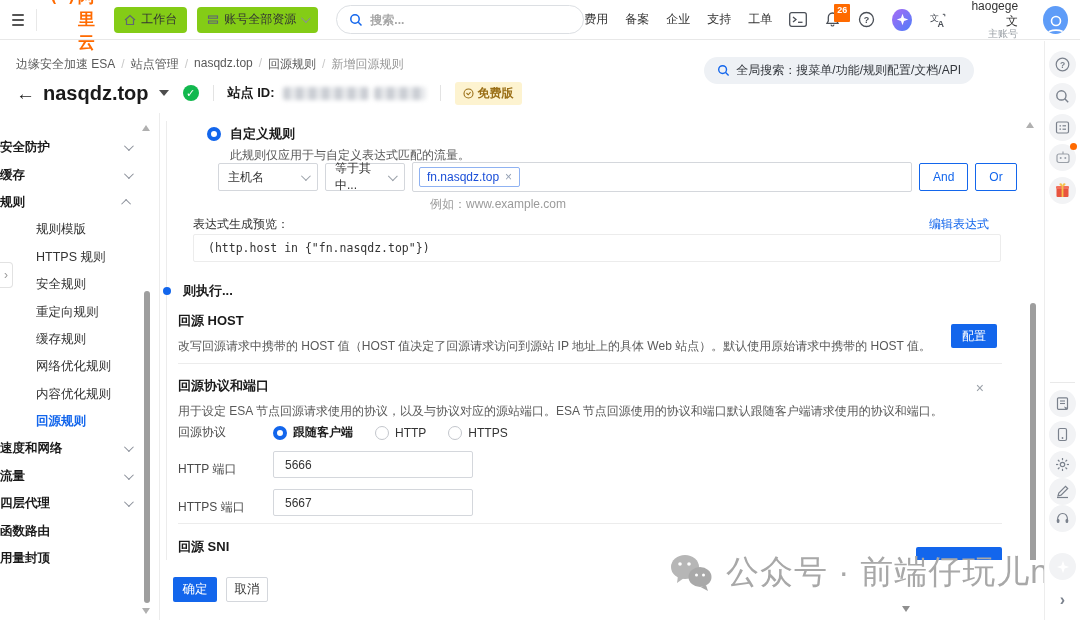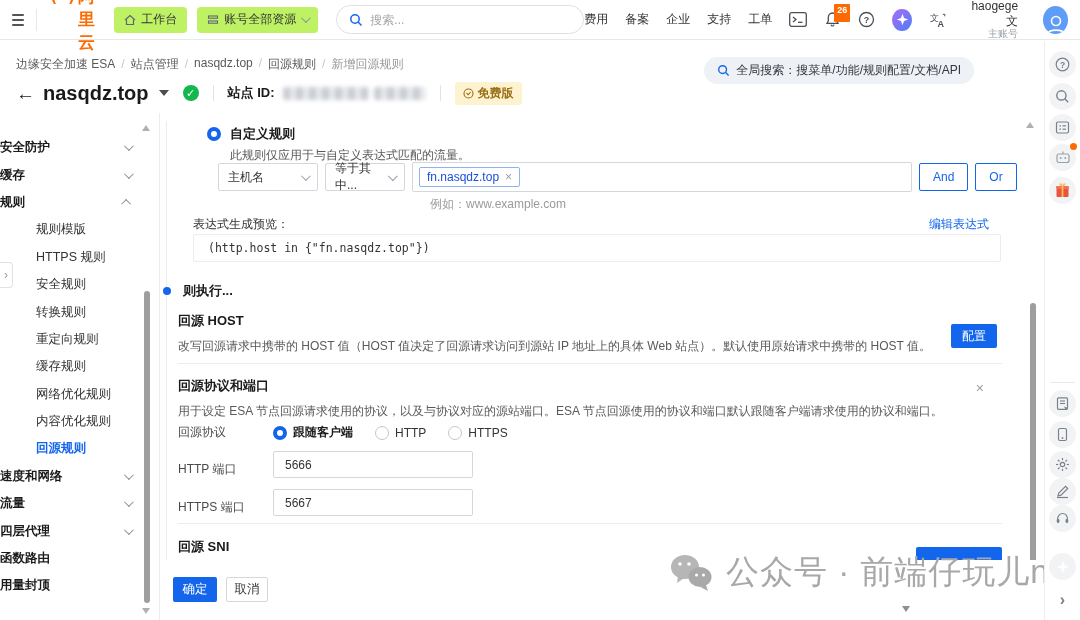--- a/index.html
+++ b/index.html
@@ -9,29 +9,29 @@
 
   
   .navbar { position:absolute; left:0; top:0; width:1080px; height:40px; background:#fff;
     border-bottom:1px solid #e8e8e8; display:flex; align-items:center; padding:0 12px; z-index:30; }
   .burger { width:18px; height:12px; display:flex; flex-direction:column; justify-content:space-between; cursor:pointer; margin-right:12px; }
   .burger i { display:block; height:2px; background:#555; border-radius:1px; }
   .vdiv { width:1px; height:22px; background:#e8e8e8; margin-right:12px; }
   .logo { display:flex; align-items:baseline; color:#ff6a00; font-weight:bold; margin-right:14px; cursor:pointer; }
   .logo .mark { font-size:17px; letter-spacing:-1px; margin-right:2px; font-family:"DejaVu Sans Mono",monospace; }
   .logo .txt { font-size:17px; }
-  .chip { display:flex; align-items:center; gap:5px; height:26px; padding:0 10px; background:#bef264;
+  .chip { display:flex; align-items:center; gap:5px; height:26px; padding:0 10px; background:#84cc16;
     border-radius:4px; margin-right:10px; cursor:pointer; color:#333; white-space:nowrap; }
   .chip svg { display:block; }
   .chev { display:inline-block; width:7px; height:7px; border-right:1.4px solid #8a8f99; border-bottom:1.4px solid #8a8f99; }
   .chev.down { transform:rotate(45deg) translateY(-2px); }
   .chev.up { transform:rotate(-135deg) translateY(-2px); }
   .nav-search { display:flex; align-items:center; gap:7px; width:370px; height:29px; border:1px solid #dcdfe3;
     border-radius:15px; padding:0 12px; margin-left:8px; background:#fff; }
-  .nav-search input { border:none; outline:none; flex:1; font-size:12px; color:#333; background:transparent; }
+  .nav-search input { border:none; outline:none; flex:1; font-size:12px; color:#333; background:transparent;font-weight:bold; }
   .nav-search input::placeholder { color:#a6a6a6; }
   .nav-right { margin-left:auto; display:flex; align-items:center; gap:17px; }
   .nav-link { color:#333; cursor:pointer; white-space:nowrap; }
   .icon-btn { position:relative; display:flex; align-items:center; justify-content:center; cursor:pointer; }
   .badge { position:absolute; top:-7px; left:10px; min-width:16px; height:18px; background:#ff6a00; color:#fff;
     font-size:9px; line-height:13px; text-align:center; border-radius:1px; padding:0 3px; font-weight:bold; }
   .planedot { width:22px; height:22px; border-radius:50%; background:linear-gradient(135deg,#a86cf5,#4f7df9); display:flex; align-items:center; justify-content:center; }
   .user { text-align:right; line-height:1.2; margin-left:2px; cursor:pointer; }
   .user .uname { font-size:12px; color:#333; }
   .user .utype { font-size:10px; color:#9aa0a6; }
@@ -290,23 +290,20 @@
     <div class="s-item sub">
         <span>规则模版</span>
       </div>
     <div class="s-item sub">
         <span>HTTPS 规则</span>
       </div>
     <div class="s-item sub">
         <span>安全规则</span>
       </div>
     <div class="s-item sub">
-        <span>转换规则</span>
-      </div>
-    <div class="s-item sub">
         <span>重定向规则</span>
       </div>
     <div class="s-item sub">
         <span>缓存规则</span>
       </div>
     <div class="s-item sub">
         <span>网络优化规则</span>
       </div>
     <div class="s-item sub">
         <span>内容优化规则</span>

